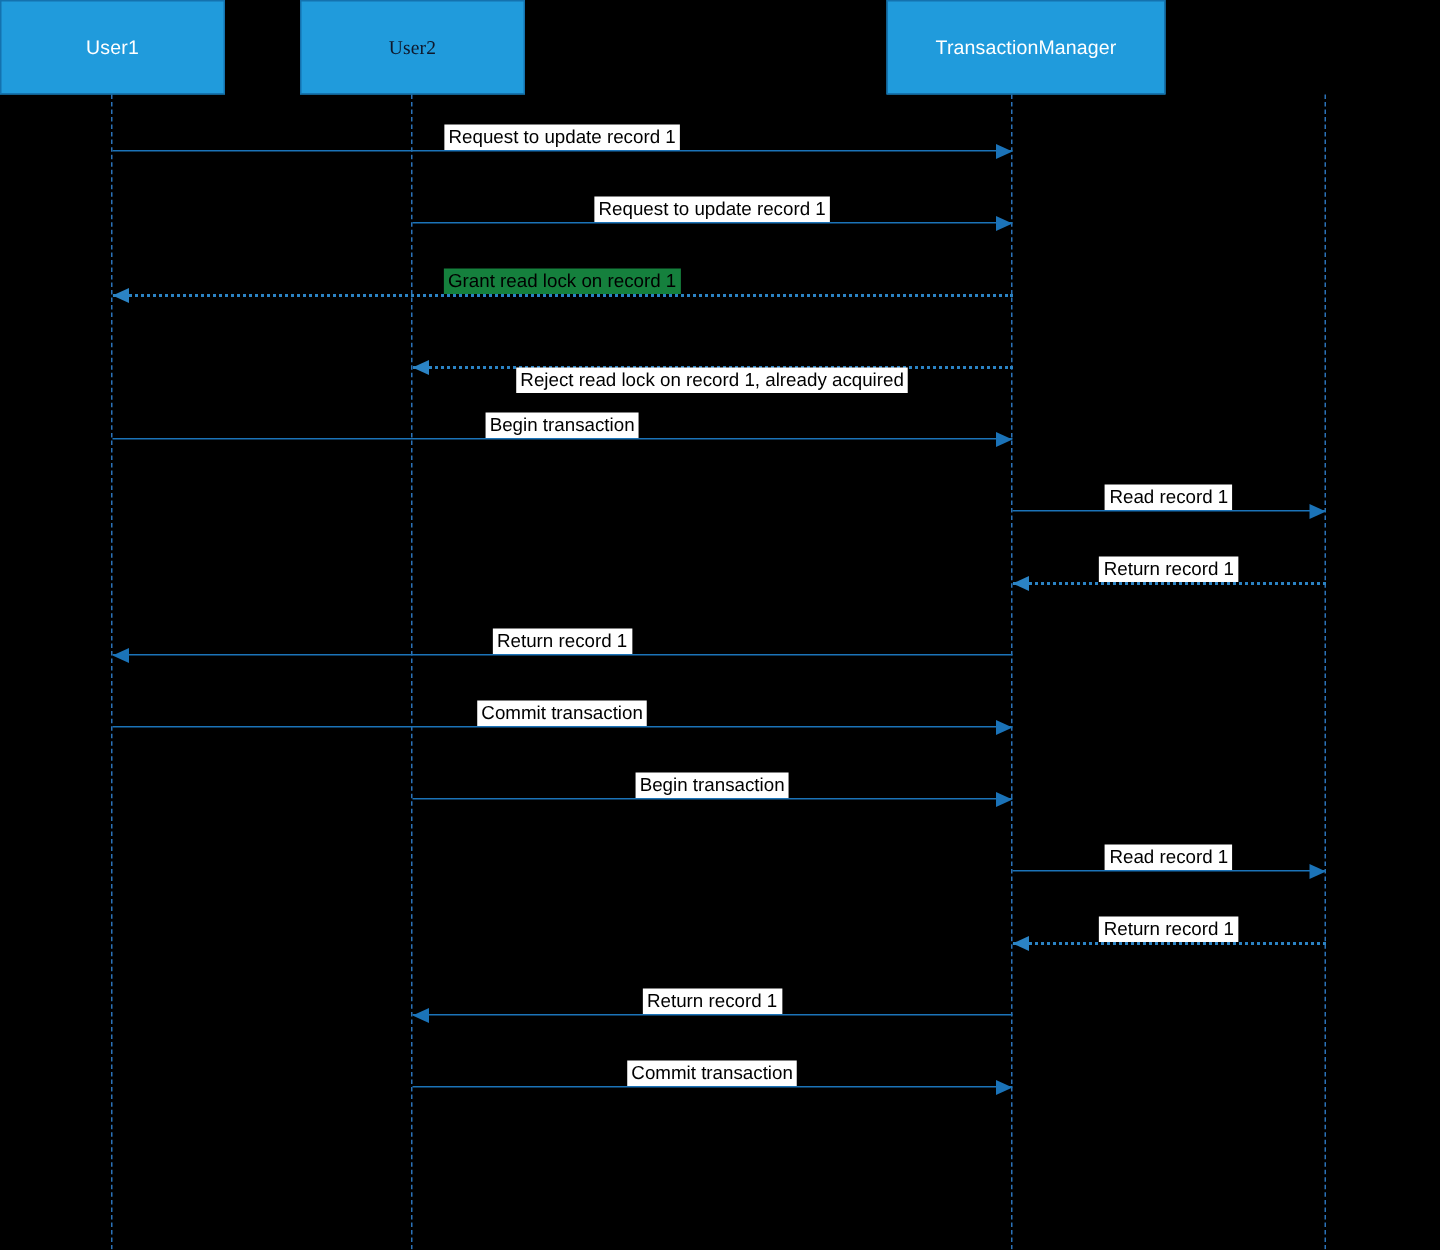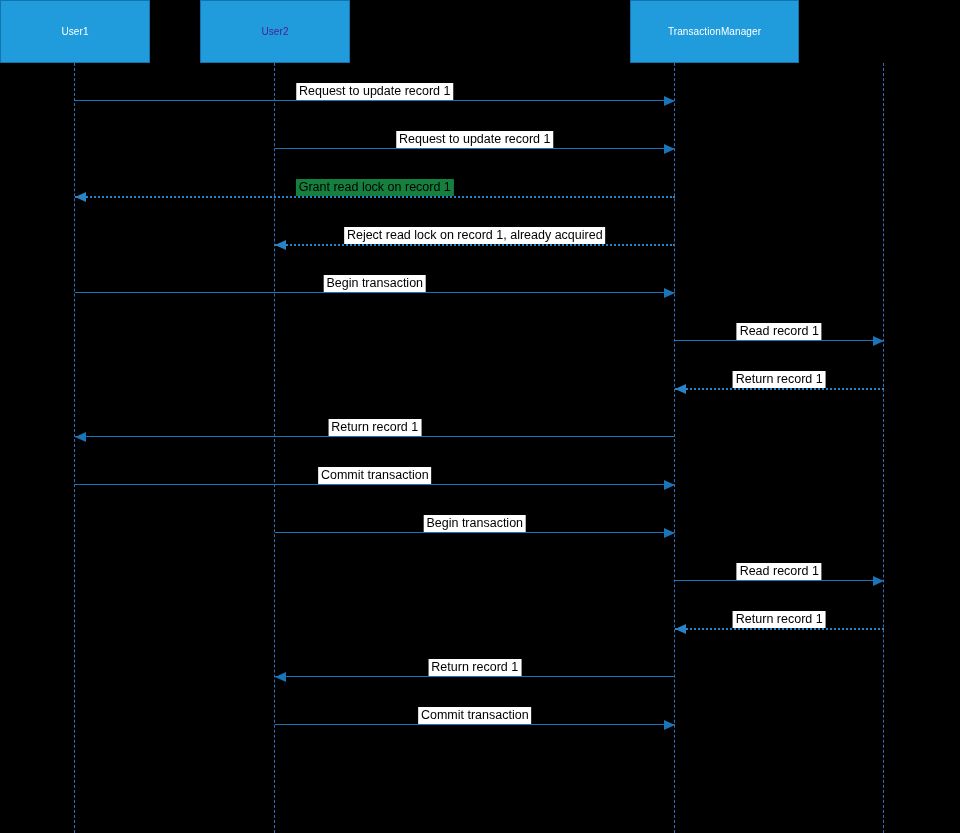--- a/index.html
+++ b/index.html
@@ -17,21 +17,21 @@
   }
   .actor-box {
     position: absolute;
     top: 0;
     height: 63px;
     box-sizing: border-box;
     display: flex;
     align-items: center;
     justify-content: center;
     color: #ffffff;
-    font-size: 10px;
+    font-size: 13px;
     letter-spacing: 0.1px;
   }
   .lifeline {
     position: absolute;
     width: 0;
   }
   .msg-line {
     position: absolute;
     height: 0;
   }
@@ -54,41 +54,41 @@
   }
 </style>
 </head>
 <body>
 
 <div id="diagram" style="background: rgb(0, 0, 0);">
     <div class="actor-box" style="left: 0px; width: 150px; background: rgb(32, 155, 220); border: 1.5px solid rgb(20, 114, 174); color: rgb(255, 255, 255);">
       <span>User1</span>
     </div>
     <div class="lifeline" style="left: 74.25px; top: 63px; height: 770px; border-left: 1.5px dashed rgb(43, 114, 184);"></div>
-    <div class="actor-box" style="left: 200px; width: 150px; background: rgb(32, 155, 220); border: 1.5px solid rgb(20, 114, 174); color: #4c1d95;">
+    <div class="actor-box" style="left: 200px; width: 150px; background: rgb(32, 155, 220); border: 1.5px solid rgb(20, 114, 174); color: #0f172a; font-family: Liberation Serif, serif;">
       <span>User2</span>
     </div>
     <div class="lifeline" style="left: 274.25px; top: 63px; height: 770px; border-left: 1.5px dashed rgb(43, 114, 184);"></div>
-    <div class="actor-box" style="left: 591px; width: 169px; background: rgb(32, 155, 220); border: 1.5px solid rgb(20, 114, 174); color: rgb(255, 255, 255); margin-left: 39px;">
+    <div class="actor-box" style="left: 591px; width: 186px; background: rgb(32, 155, 220); border: 1.5px solid rgb(20, 114, 174); color: rgb(255, 255, 255);">
       <span>TransactionManager</span>
     </div>
     <div class="lifeline" style="left: 673.75px; top: 63px; height: 770px; border-left: 1.5px dashed rgb(43, 114, 184);"></div>
     <div class="lifeline" style="left: 883.25px; top: 63px; height: 770px; border-left: 1.5px dashed rgb(43, 114, 184);"></div>
     <div class="msg-line" style="left: 75px; width: 599.5px; top: 100px; border-top: 1.5px solid rgb(27, 115, 184);"></div>
     <div class="msg-arrowhead" style="top: 95.5px; border-left: 11px solid rgb(27, 115, 184); left: 663.5px;"></div>
     <div class="msg-label" style="left: 374.75px; top: 83px; background: rgb(255, 255, 255); color: rgb(0, 0, 0);">Request to update record 1</div>
     <div class="msg-line" style="left: 275px; width: 399.5px; top: 148px; border-top: 1.5px solid rgb(27, 115, 184);"></div>
     <div class="msg-arrowhead" style="top: 143.5px; border-left: 11px solid rgb(27, 115, 184); left: 663.5px;"></div>
     <div class="msg-label" style="left: 474.75px; top: 131px; background: rgb(255, 255, 255); color: rgb(0, 0, 0);">Request to update record 1</div>
     <div class="msg-line" style="left: 75px; width: 599.5px; top: 196px; border-top: 2px dotted rgb(43, 131, 196);"></div>
     <div class="msg-arrowhead" style="top: 191.5px; border-right: 11px solid rgb(43, 131, 196); left: 75px;"></div>
     <div class="msg-label" style="left: 374.75px; top: 179px; background: #15803d; color: rgb(0, 0, 0);">Grant read lock on record 1</div>
     <div class="msg-line" style="left: 275px; width: 399.5px; top: 244px; border-top: 2px dotted rgb(43, 131, 196);"></div>
     <div class="msg-arrowhead" style="top: 239.5px; border-right: 11px solid rgb(43, 131, 196); left: 275px;"></div>
-    <div class="msg-label" style="left: 474.75px; top: 227px; background: rgb(255, 255, 255); color: rgb(0, 0, 0);">Reject read lock on record 1, already acquired</div>
+    <div class="msg-label" style="left: 474.75px; top: 245px; background: rgb(255, 255, 255); color: rgb(0, 0, 0);">Reject read lock on record 1, already acquired</div>
     <div class="msg-line" style="left: 75px; width: 599.5px; top: 292px; border-top: 1.5px solid rgb(27, 115, 184);"></div>
     <div class="msg-arrowhead" style="top: 287.5px; border-left: 11px solid rgb(27, 115, 184); left: 663.5px;"></div>
     <div class="msg-label" style="left: 374.75px; top: 275px; background: rgb(255, 255, 255); color: rgb(0, 0, 0);">Begin transaction</div>
     <div class="msg-line" style="left: 674.5px; width: 209.5px; top: 340px; border-top: 1.5px solid rgb(27, 115, 184);"></div>
     <div class="msg-arrowhead" style="top: 335.5px; border-left: 11px solid rgb(27, 115, 184); left: 873px;"></div>
     <div class="msg-label" style="left: 779.25px; top: 323px; background: rgb(255, 255, 255); color: rgb(0, 0, 0);">Read record 1</div>
     <div class="msg-line" style="left: 674.5px; width: 209.5px; top: 388px; border-top: 2px dotted rgb(43, 131, 196);"></div>
     <div class="msg-arrowhead" style="top: 383.5px; border-right: 11px solid rgb(43, 131, 196); left: 674.5px;"></div>
     <div class="msg-label" style="left: 779.25px; top: 371px; background: rgb(255, 255, 255); color: rgb(0, 0, 0);">Return record 1</div>
     <div class="msg-line" style="left: 75px; width: 599.5px; top: 436px; border-top: 1.5px solid rgb(27, 115, 184);"></div>

